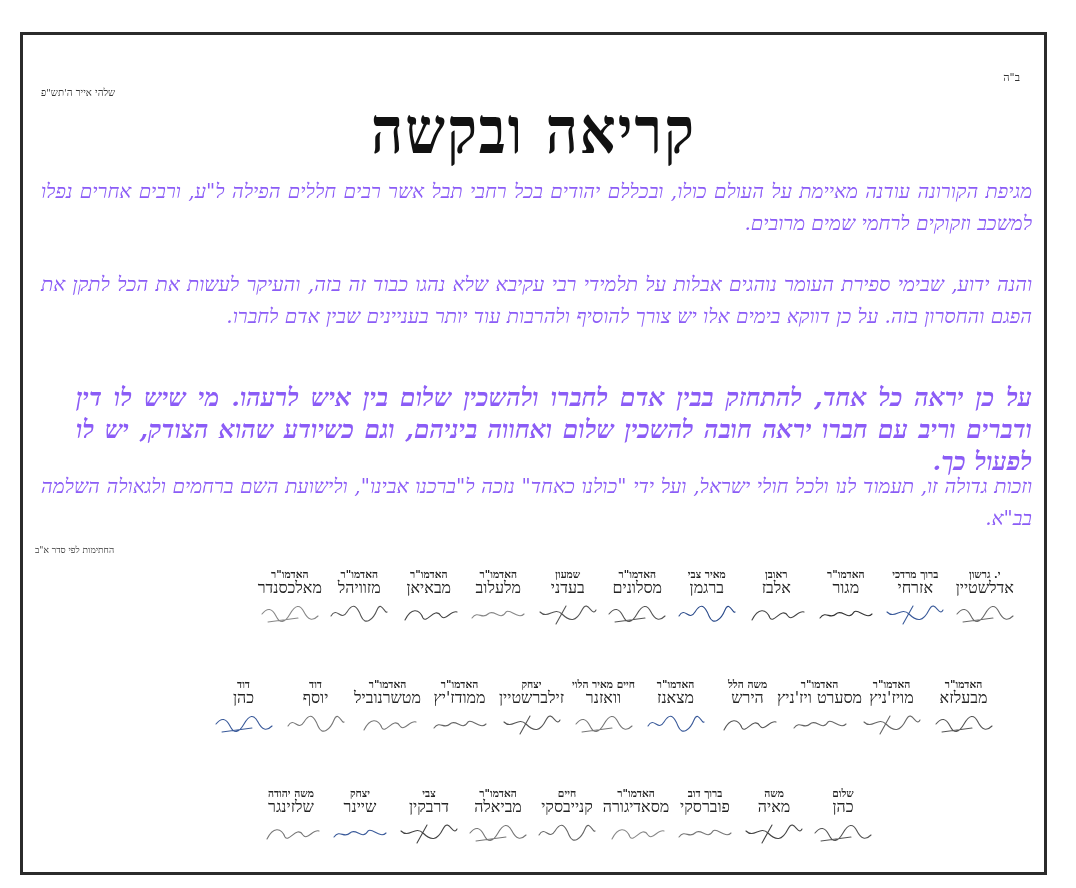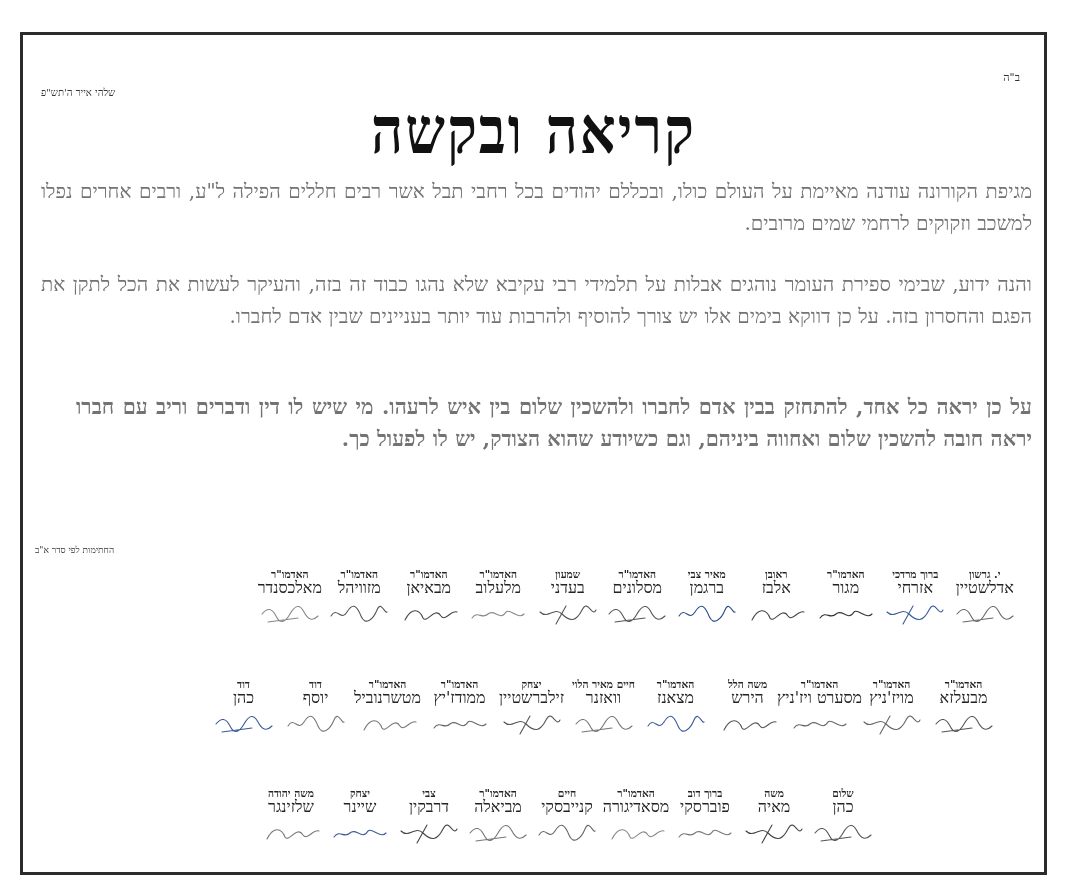--- a/index.html
+++ b/index.html
@@ -6,24 +6,24 @@
   body { width: 1076px; height: 888px; position: relative; overflow: hidden;
          font-family: "DejaVu Serif", "Liberation Serif", serif; color: #1a1a1a; }
   .frame { position: absolute; left: 20px; top: 32px; width: 1027px; height: 843px;
            border: 3px solid #2b2b2b; box-sizing: border-box; }
   .bh { position: absolute; right: 24px; top: 36px; font-size: 11px; color: #333; direction: rtl; }
   .date { position: absolute; left: 18px; top: 52px; font-size: 10px; color: #333; direction: rtl; }
   .title { position: absolute; left: 0; right: 0; top: 62px; text-align: center; direction: rtl;
            font-family: "DejaVu Serif", serif; font-weight: bold; font-size: 56px; letter-spacing: 2px;
            color: #111; transform: scaleY(1.15); }
   .body-text { position: absolute; left: 18px; right: 12px; direction: rtl; text-align: justify;
-               text-align-last: right; font-size: 20px; line-height: 32px; color: #737373; }
+               text-align-last: right; font-size: 20px; line-height: 32px; color: #8b5cf6; font-style: italic; }
   .p1 { top: 140px; }
   .p2 { top: 226px; margin-top: 7px; }
-  .p3 { top: 356px; font-weight: bold; font-size: 21px; margin-left: 35px; }
+  .p3 { top: 347px; font-weight: bold; font-size: 25px; margin-left: 35px; }
   .p4 { top: 435px; }
   .order-note { position: absolute; left: 12px; top: 510px; font-size: 9px; color: #333; direction: rtl; }
   .sig-row { position: absolute; direction: rtl; display: flex; }
   .row1 { right: 26px; top: 533px; }
   .row2 { right: 46px; top: 643px; }
   .row3 { right: 168px; top: 752px; }
   .sig { width: 66.5px; margin-left: 3px; text-align: center; display: flex; flex-direction: column; align-items: center; }
   .row2 .sig { width: 69px; }
   .row3 .sig { width: 66px; }
   .sig-name { font-size: 10.5px; line-height: 13px; font-weight: bold; color: #222; white-space: nowrap; }
@@ -34,20 +34,21 @@
 <body>
 
 <div class="frame">
   <div class="bh">ב"ה</div>
   <div class="date">שלהי אייר ה'תש"פ</div>
   <div class="title">קריאה ובקשה</div>
 
   <div class="body-text p1">מגיפת הקורונה עודנה מאיימת על העולם כולו, ובכללם יהודים בכל רחבי תבל אשר רבים חללים הפילה ל"ע, ורבים אחרים נפלו למשכב וזקוקים לרחמי שמים מרובים.</div>
   <div class="body-text p2">והנה ידוע, שבימי ספירת העומר נוהגים אבלות על תלמידי רבי עקיבא שלא נהגו כבוד זה בזה, והעיקר לעשות את הכל לתקן את הפגם והחסרון בזה. על כן דווקא בימים אלו יש צורך להוסיף ולהרבות עוד יותר בעניינים שבין אדם לחברו.</div>
   <div class="body-text p3">על כן יראה כל אחד, להתחזק בבין אדם לחברו ולהשכין שלום בין איש לרעהו. מי שיש לו דין ודברים וריב עם חברו יראה חובה להשכין שלום ואחווה ביניהם, וגם כשיודע שהוא הצודק, יש לו לפעול כך.</div>
+  <div class="body-text p4">וזכות גדולה זו, תעמוד לנו ולכל חולי ישראל, ועל ידי "כולנו כאחד" נזכה ל"ברכנו אבינו", ולישועת השם ברחמים ולגאולה השלמה בב"א.</div>
 
   <div class="order-note">החתימות לפי סדר א"ב</div>
 
   <div class="sig-row row1">
       <div class="sig">
         <div class="sig-name">י. גרשון</div>
         <div class="sig-line2">אדלשטיין</div>
         <svg class="scribble" viewBox="0 0 64 28">
           <path d="M4 14 Q12 4 18 16 T32 14 T46 12 T60 16 M10 22 L40 18" fill="none" stroke="#6a6a6a" stroke-width="1.1" stroke-linecap="round"></path>
         </svg>

